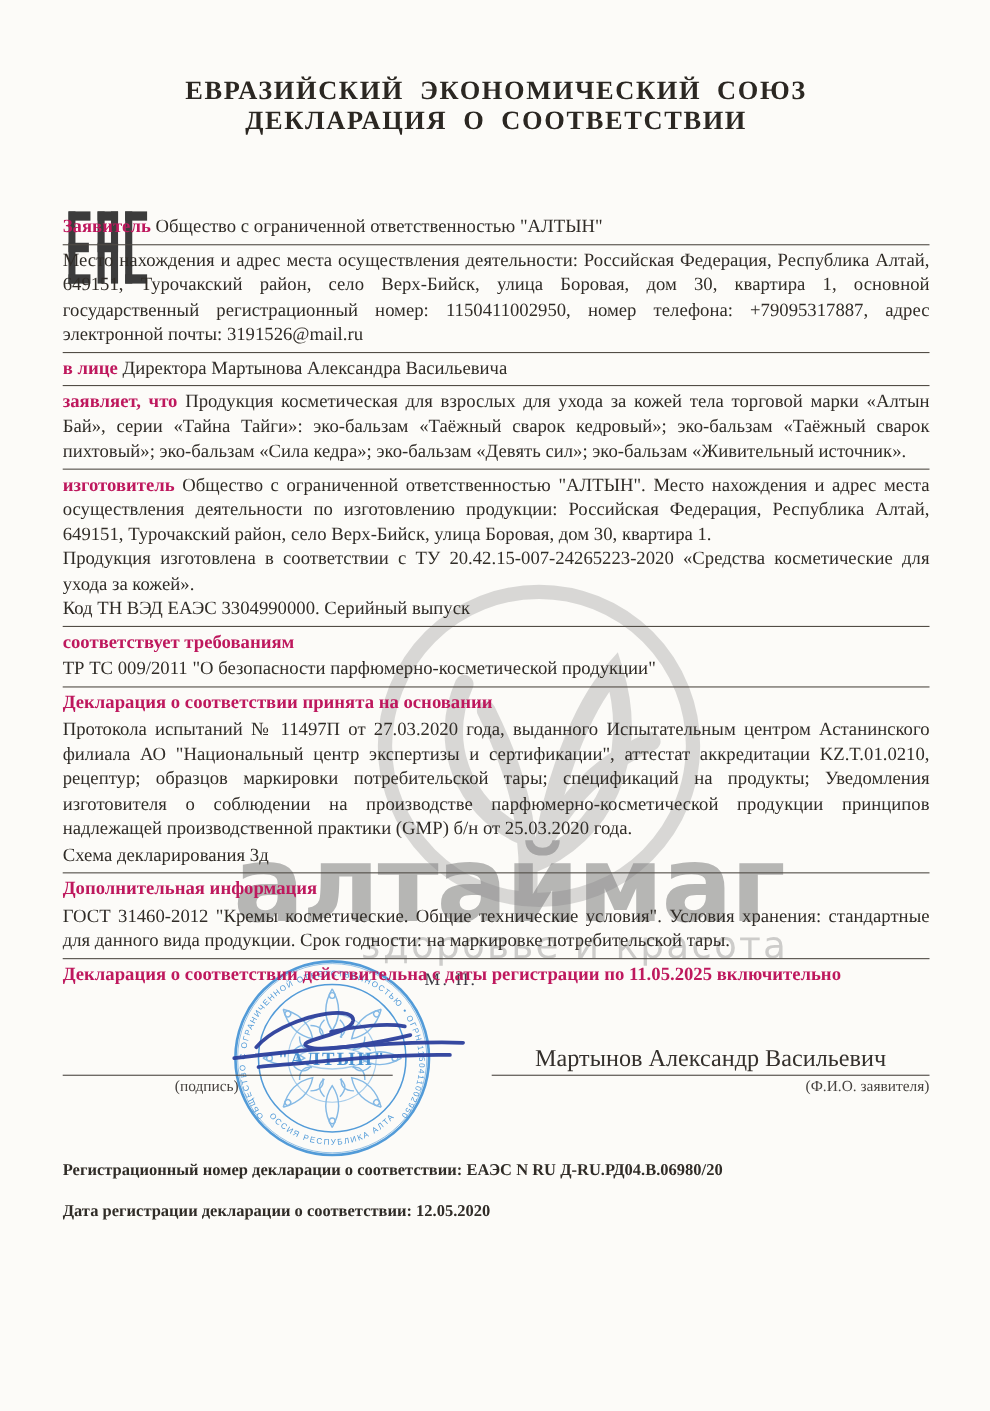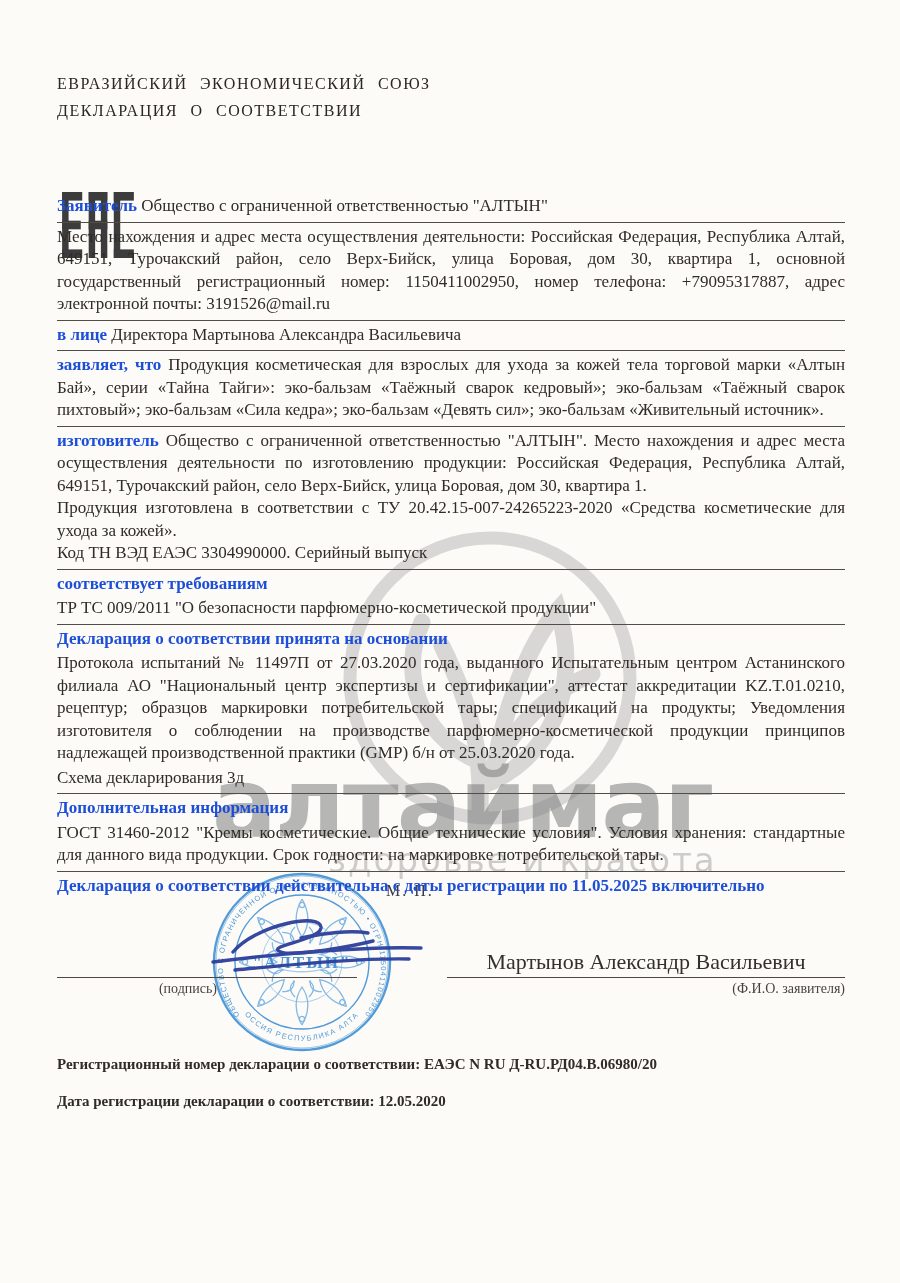--- a/index.html
+++ b/index.html
@@ -32,27 +32,27 @@
   
   .stamp { position: absolute; left: 207px; top: 797px; z-index: 1; opacity: 0.92; }
   .signature-svg { position: absolute; left: 205px; top: 838px; z-index: 3; }
   .mp-mark {
     position: absolute; left: 386px; top: 812px; z-index: 2;
     font-size: 16px; color: #3a3a44; letter-spacing: 2px;
   }
 
   
   .content { position: relative; z-index: 2; padding: 0 55px 0 57px; }
-  .title { font-weight: normal; font-size: 16px; line-height: 27px;
+  .title { text-align: center; font-weight: bold; font-size: 24px; line-height: 27px;
            letter-spacing: 1.5px; word-spacing: 7px; margin-top: 70px; color: #2b2722; }
   .eac { position: absolute; left: 62px; top: 122px; }
 
   p { font-size: 17px; line-height: 22.5px; text-align: justify; margin: 2px 0; }
   p.tight { margin: 0; }
-  b { color: #1d4ed8; }
+  b { color: #be185d; }
   .hr { border: none; border-top: 1.5px solid #524d46; margin: 4px 0 3px 0; height: 0; }
   .mt-applicant { margin-top: 71px; }
   .noj { text-align: left; }
 
   
   .sig-row { display: flex; margin-top: 50px; height: 60px; }
   .sig-left { width: 300px; position: relative; }
   .sig-right { flex: 1; margin-left: 90px; position: relative; text-align: center; }
   .sig-line { border-bottom: 1.5px solid #4d4843; height: 31px; }
   .sig-caption { font-size: 14px; color: #474340; text-align: right; margin-top: 3px; }

